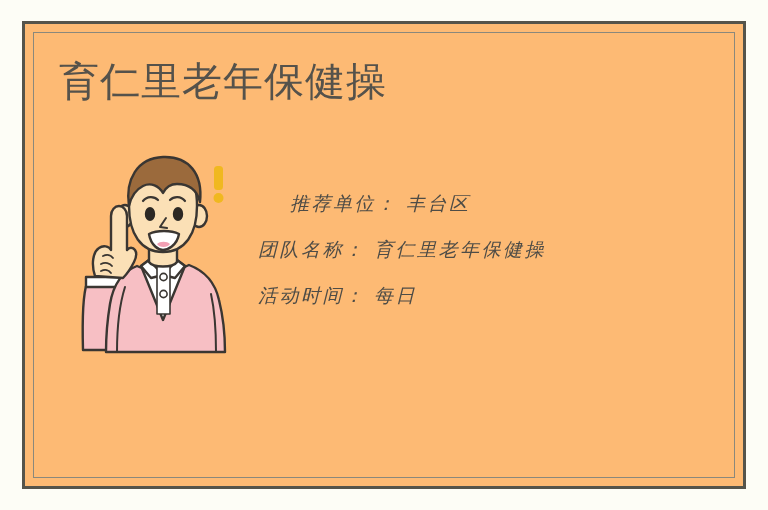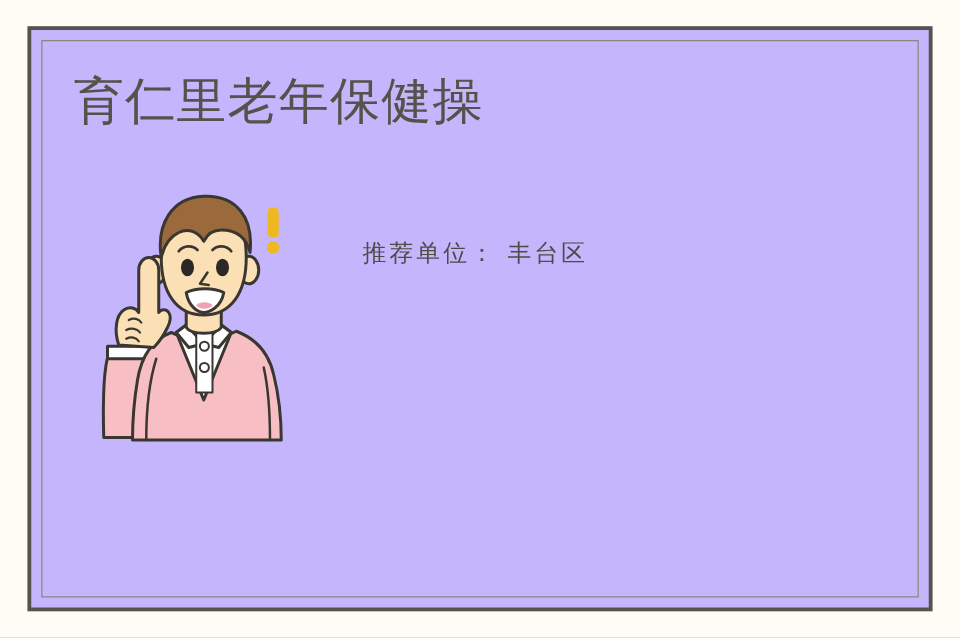--- a/index.html
+++ b/index.html
@@ -16,21 +16,21 @@
   }
 
   .card {
     position: absolute;
     left: 22px;
     top: 21px;
     width: 724px;
     height: 468px;
     box-sizing: border-box;
     border: 3px solid #55544b;
-    background: #c4b5fd;
+    background: #fdba74;
   }
   .card-inner-rule {
     position: absolute;
     left: 8px;
     top: 8px;
     right: 8px;
     bottom: 8px;
     border: 1px solid #8a887c;
     pointer-events: none;
   }
@@ -64,20 +64,21 @@
     height: 210px;
   }
   .illustration svg { display: block; width: 186px; height: 210px; }
 
   
   .info-block {
     position: absolute;
     left: 233px;
     top: 52px;
     width: 460px;
+    font-style: italic;
   }
   .info-line {
     font-family: "DejaVu Sans", "Liberation Sans", sans-serif;
     font-size: 19px;
     letter-spacing: 2.5px;
     color: #4e4c46;
     height: 46px;
     line-height: 30px;
     white-space: nowrap;
   }
@@ -154,16 +155,18 @@
 
         <g>
           <rect x="149" y="22" width="9" height="24" rx="3.5" fill="#f0b820"></rect>
           <circle cx="153.5" cy="54" r="5" fill="#f0b820"></circle>
         </g>
       </svg>
     </div>
 
     <div class="info-block">
       <div class="info-line indent">推荐单位： 丰台区</div>
+      <div class="info-line">团队名称： 育仁里老年保健操</div>
+      <div class="info-line">活动时间： 每日</div>
     </div>
 
   </div>
 </div>
 
 </body></html>

